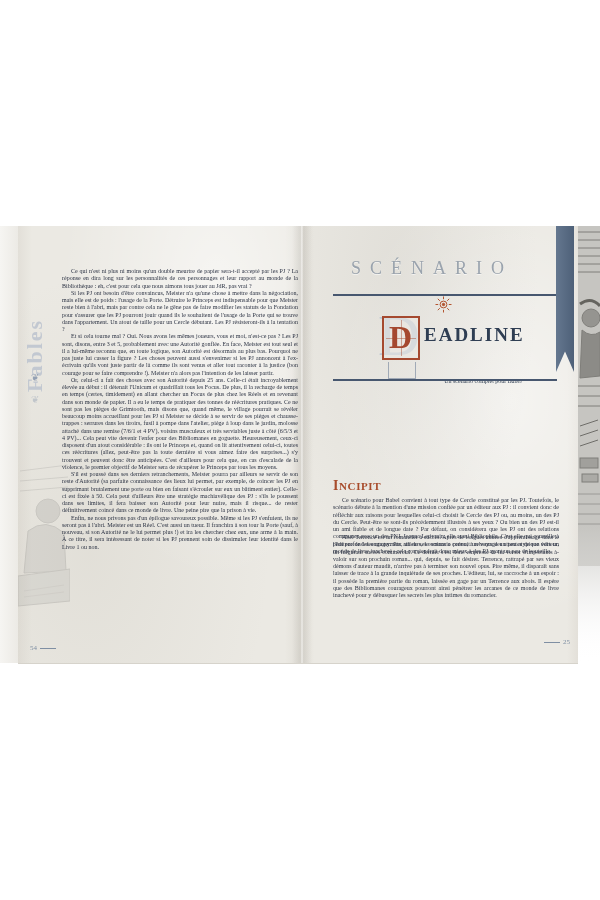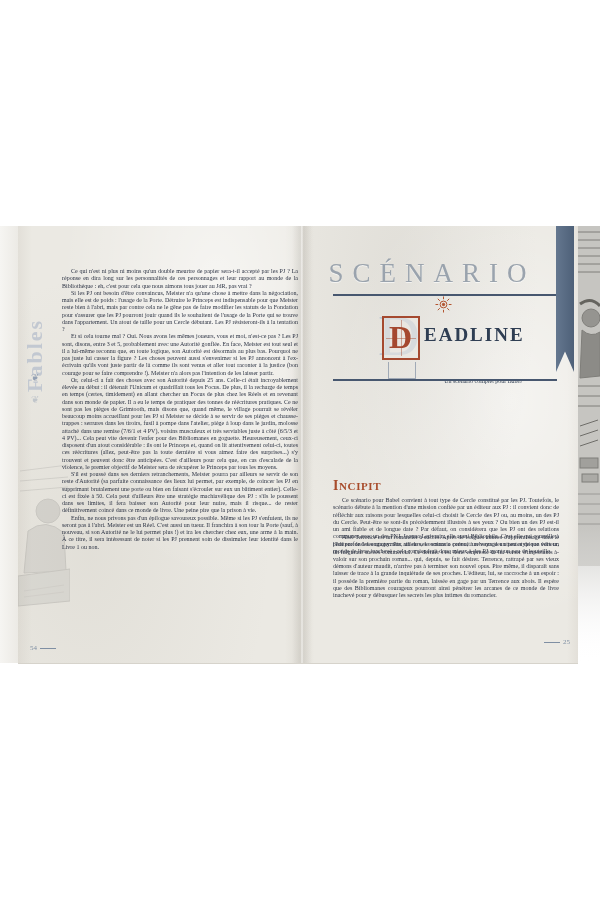--- a/index.html
+++ b/index.html
@@ -46,21 +46,21 @@
   .left-content{position:absolute;left:44px;top:42px;width:236px;}
 
   .folio{position:absolute;display:flex;align-items:center;gap:3px;
          color:#7f8fa3;font-size:7px;}
   .folio .dash{display:inline-block;width:16px;height:1px;background:#7f8fa3;}
   .folio-left{left:12px;top:418px;}
   .folio-right{left:242px;top:412px;}
 
   
   .kicker{position:absolute;left:18px;right:34px;top:32px;text-align:center;
-          font-size:27px;letter-spacing:9px;color:#9aa3ad;text-transform:uppercase;
+          font-size:18px;letter-spacing:9px;color:#9aa3ad;text-transform:uppercase;
           text-shadow:0 1px 0 rgba(255,255,255,.6);}
   .rule{position:absolute;left:31px;width:224px;height:2px;background:#47576f;}
   .rule.r1{top:68px;}
   .rule.r2{top:153px;}
   .sun{position:absolute;left:133px;top:70px;width:17px;height:17px;}
 
   .headline{position:absolute;left:80px;top:88px;width:160px;height:60px;}
   .ghost-d{position:absolute;left:-4px;top:-12px;font-size:58px;color:#b6c2d2;
            font-family:"Liberation Serif",serif;opacity:.85;}
   .dropcap-frame{position:absolute;left:0px;top:2px;width:38px;height:44px;

